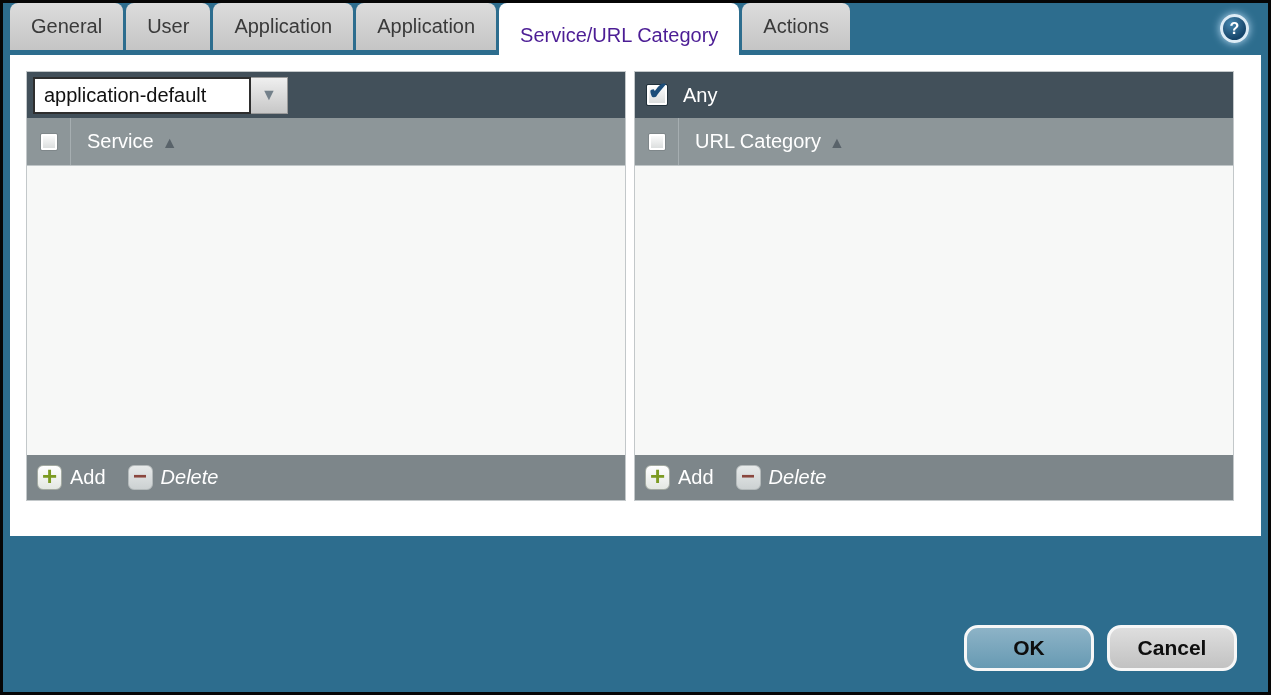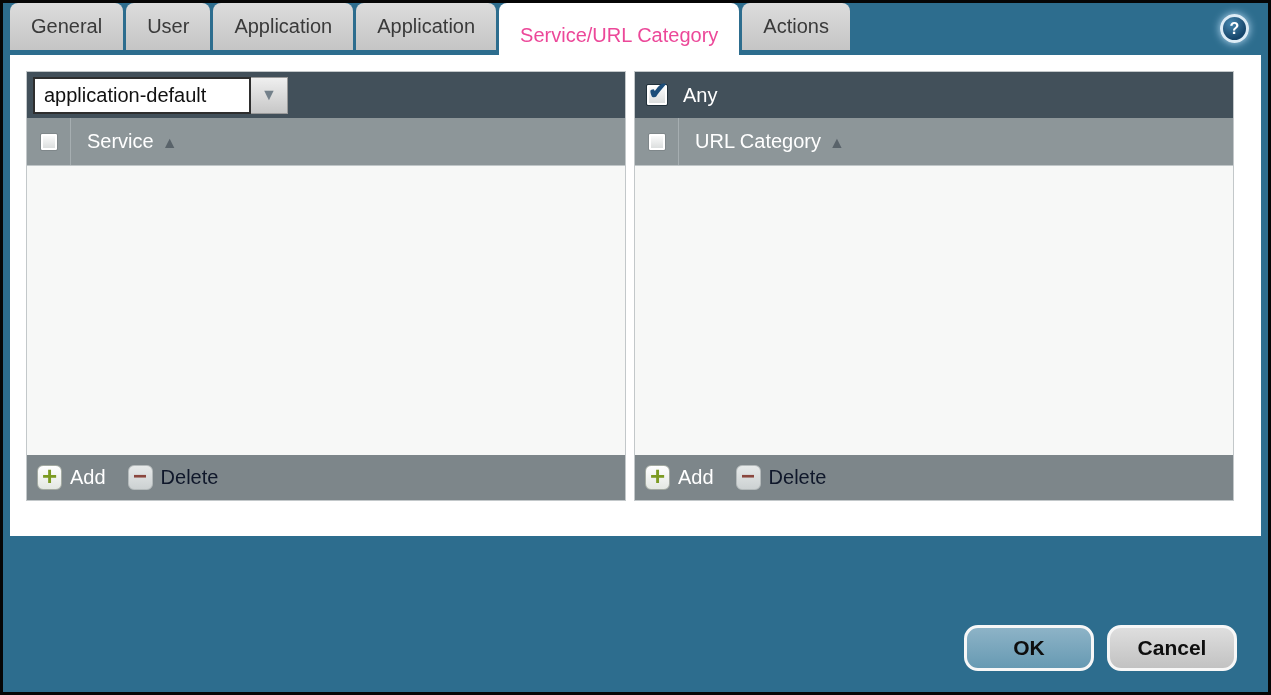--- a/index.html
+++ b/index.html
@@ -62,21 +62,21 @@
     display: flex;
     align-items: center;
     margin-bottom: 5px;
     cursor: pointer;
     white-space: nowrap;
   }
   .tab.active {
     background: #ffffff;
     margin-bottom: 0;
     padding-bottom: 4px;
-    color: #ec4899;
+    color: #4c1d95;
   }
   
   .content {
     margin: 0 7px;
     height: 481px;
     background: #ffffff;
     display: flex;
     gap: 8px;
     padding: 16px 27px 35px 16px;
   }
@@ -214,21 +214,21 @@
     padding-bottom: 3px;
   }
   .delete-icon {
     background: linear-gradient(#e7eaea, #ccd1d2);
     border: 1px solid #b4babb;
     color: #8a473e;
     font-size: 24px;
     padding-bottom: 3px;
   }
   .footer-btn.disabled { cursor: default; }
-  .footer-btn.disabled .btn-label { color: #0f172a; }
+  .footer-btn.disabled .btn-label { color: #ffffff; font-style: italic; }
   
   .action-buttons {
     position: absolute;
     right: 31px;
     bottom: 21px;
     display: flex;
     gap: 13px;
   }
   .btn {
     width: 130px;

